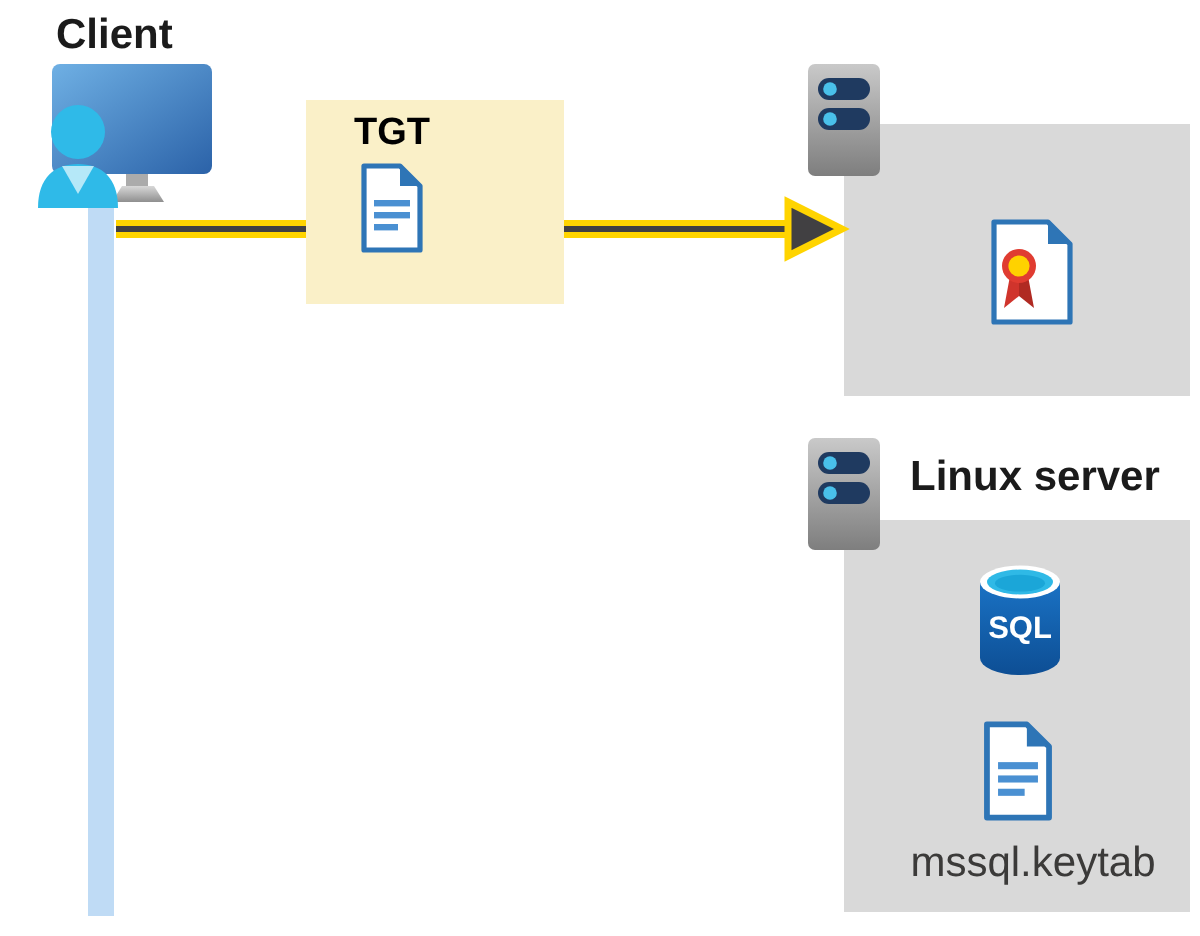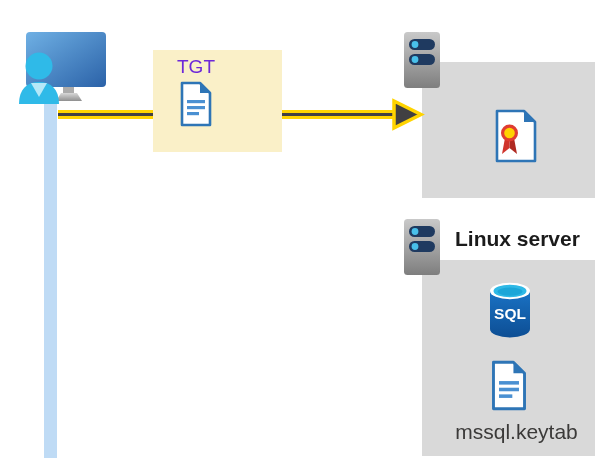--- a/index.html
+++ b/index.html
@@ -1,20 +1,20 @@
 <!DOCTYPE html>
 <html><head>
 <meta charset="utf-8">
 <style>
   html,body{margin:0;padding:0;background:#fff;}
   .stage{position:relative;width:600px;height:468px;background:#ffffff;overflow:hidden;
          font-family:"Liberation Sans", sans-serif;}
   .abs{position:absolute;}
   .node-title{font-weight:700;color:#1b1b1b;font-size:21px;line-height:26px;}
-  .sub-label{color:#6d28d9;font-size:19px;}
+  .sub-label{color:#000000;font-size:19px;font-weight:bold;}
   
   .timeline{left:44px;top:96px;width:13px;height:362px;background:#bfdbf5;z-index:1;}
   
   .arrow-line{left:58px;top:110px;width:340px;height:9px;z-index:2;
     background:linear-gradient(180deg,#ffd400 0 3px,#414042 3px 6px,#ffd400 6px 9px);}
   .arrow-head{left:391px;top:98px;z-index:4;}
   
   .cred-box{left:153px;top:50px;width:129px;height:102px;background:#faf0c8;z-index:3;}
   .cred-col{position:absolute;top:6px;width:46px;text-align:center;}
   .cred-col .sub-label{display:block;margin-bottom:3px;}
@@ -24,20 +24,21 @@
   .linux-box{left:422px;top:260px;width:173px;height:196px;}
   .dc-title{left:455px;top:6px;width:145px;}
   .linux-title{left:455px;top:226px;width:145px;}
   .keytab-label{left:422px;top:420px;width:189px;text-align:center;font-size:21px;color:#3b3a39;}
 </style>
 </head>
 <body>
 
 <div class="stage">
 
+  <div class="abs node-title" style="left:28px;top:5px;">Client</div>
 
   <svg class="abs" style="left:14px;top:30px;z-index:2;" width="96" height="74" viewBox="0 0 96 74">
     <defs>
       <linearGradient id="mon" x1="0" y1="0" x2="1" y2="1">
         <stop offset="0" stop-color="#6fb0e4"></stop>
           <stop offset="1" stop-color="#2b62a8"></stop>
       </linearGradient>
       <linearGradient id="stand" x1="0" y1="0" x2="0" y2="1">
         <stop offset="0" stop-color="#d8d8d8"></stop>
           <stop offset="1" stop-color="#8f8f8f"></stop>

